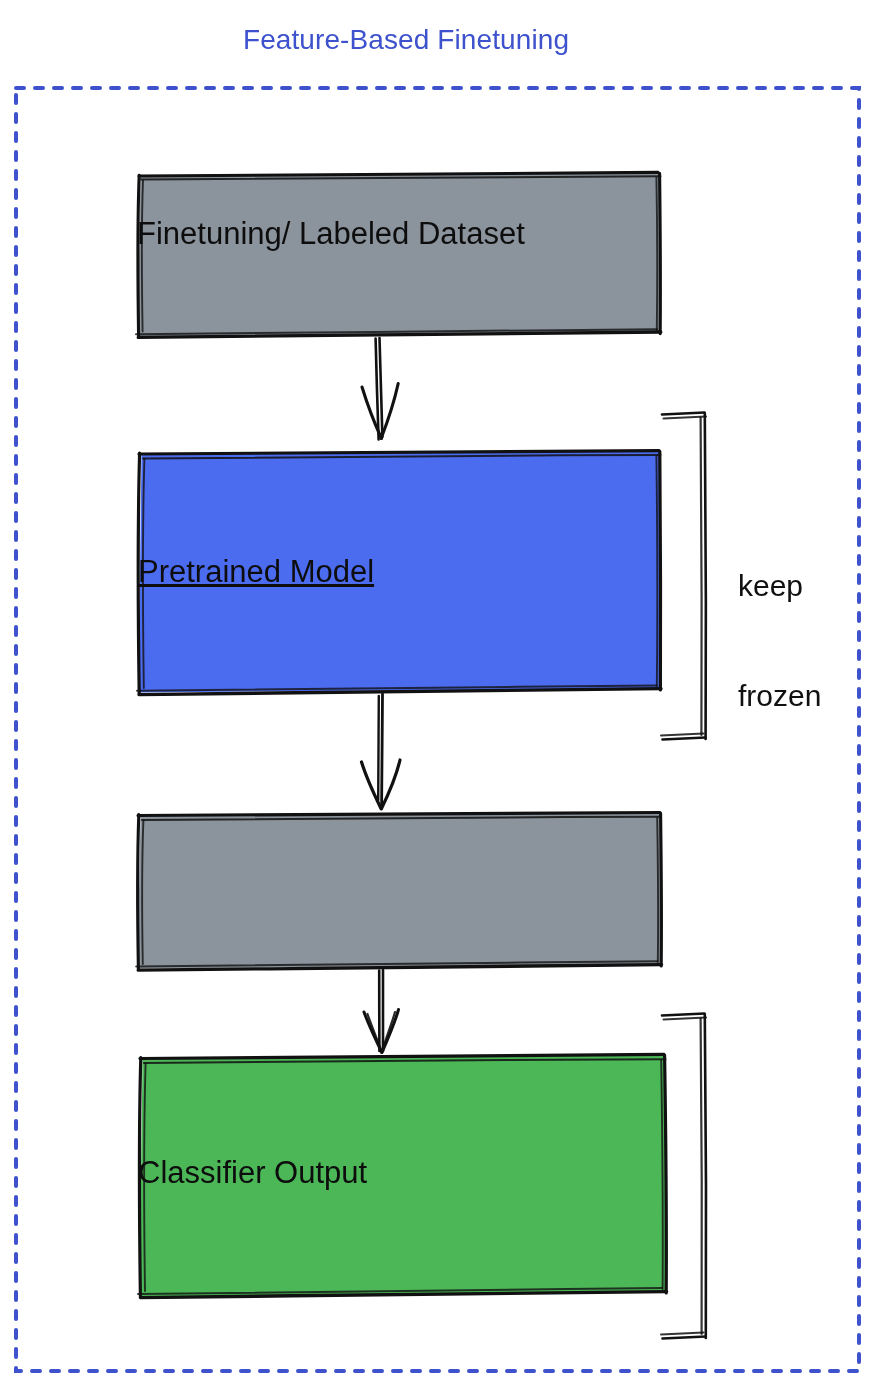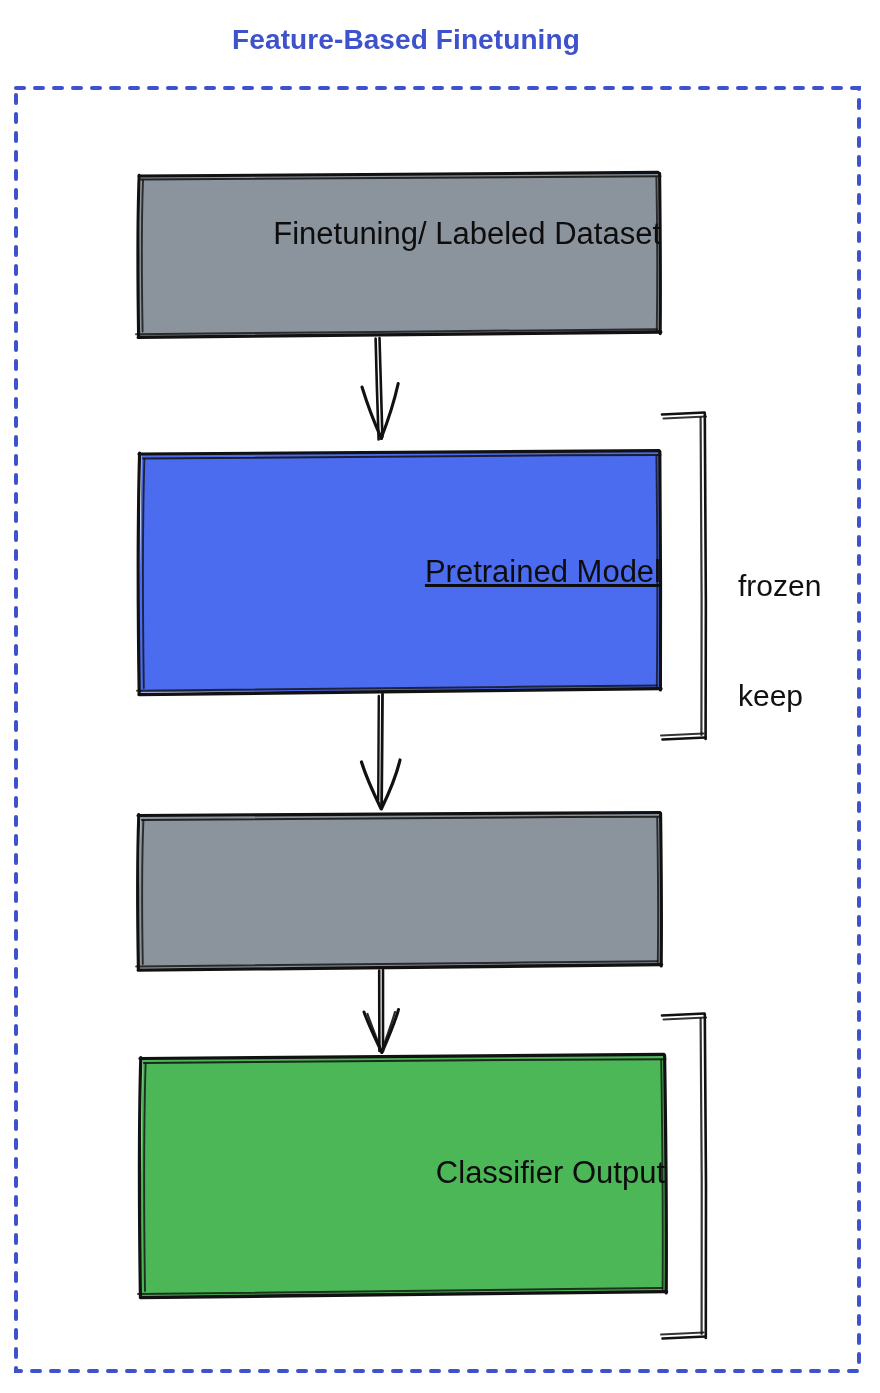--- a/index.html
+++ b/index.html
@@ -33,26 +33,26 @@
     white-space: pre;
     color: #111111;
     line-height: 1.16;
   }
   #diagram-title {
     left: 0;
     top: 24px;
     width: 812px;
     text-align: center;
     font-size: 28px;
-    font-weight: 700;
+    font-weight: 400;
     color: #3d52cc;
     letter-spacing: 0.1px;
   }
   .box-label {
-    text-align: right;
+    text-align: left;
     font-size: 31px;
     font-weight: 400;
     color: #0d0d0d;
   }
   #label-dataset   { left: 137px; top: 216px;  width: 524px; }
   #label-pretrained{ left: 138px; top: 554px;  width: 523px; text-decoration: underline; }
   #label-embeddings{ left: 137px; top: 874px;  width: 524px; }
   #label-classifier{ left: 138px; top: 1155px; width: 527px; }
 
   .side-label {
@@ -171,18 +171,18 @@
   <div class="txt" id="diagram-title">Feature-Based Finetuning</div>
 
   <div class="txt box-label" id="label-dataset">Finetuning/ Labeled Dataset</div>
 
   <div class="txt box-label" id="label-pretrained">Pretrained Model</div>
 
 
   <div class="txt box-label" id="label-classifier">Classifier Output</div>
 
   <div class="txt side-label" id="label-keep-frozen">
+    <div>keep</div>
     <div>frozen</div>
-    <div>keep</div>
   </div>
 
 
 </div>
 
 </body></html>

